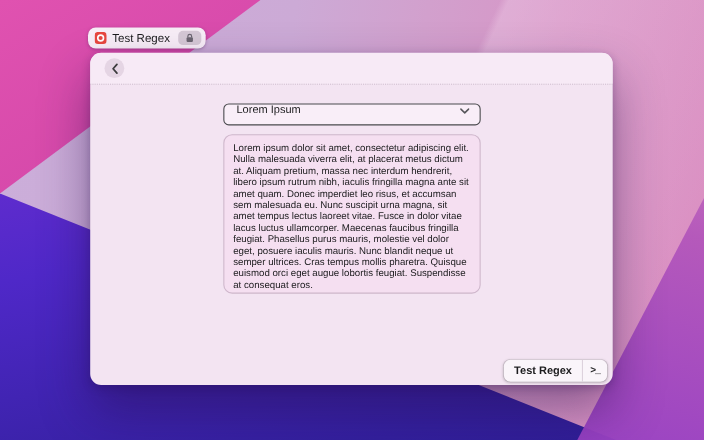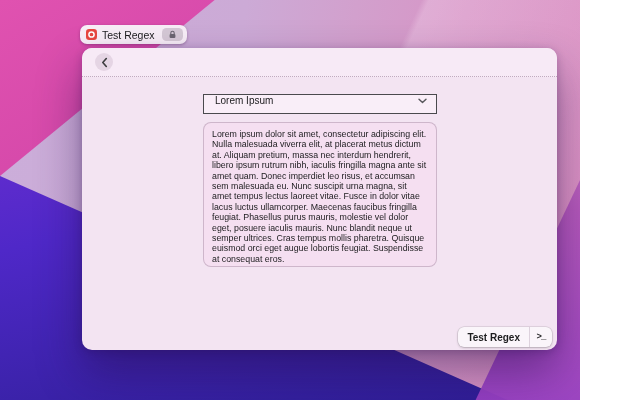--- a/index.html
+++ b/index.html
@@ -2,21 +2,21 @@
 <html><head>
 <meta charset="utf-8">
 <style>
   html, body {
     margin: 0; padding: 0;
     width: 640px; height: 400px;
     overflow: hidden;
     font-family: "Liberation Sans", sans-serif;
     -webkit-font-smoothing: antialiased;
   }
-  .stage { position: relative; width: 580px; height: 400px; overflow: hidden; }
+  .stage { position: relative; width: 640px; height: 400px; overflow: hidden; }
 
   
   .wallpaper, .wallpaper > div { position: absolute; inset: 0; }
   .wp-base {
     background: linear-gradient(100deg, #cbaeda 0%, #ccaad6 38%, #d2a0cd 55%, #d795c6 72%, #db8ec1 100%);
   }
   .wp-band {
     background: linear-gradient(115deg, rgba(255,255,255,0) 55%, rgba(255,235,250,0.25) 56%, rgba(255,235,250,0) 90%);
   }
   .wp-magenta {
@@ -65,21 +65,21 @@
     border: none; border-radius: 50%; background: #e5d5e4;
     display: flex; align-items: center; justify-content: center;
     padding: 0; cursor: pointer;
   }
 
   .content { position: absolute; inset: 28px 0 0 0; }
 
   .dropdown {
     position: absolute; left: 121px; top: 18px; width: 234px; height: 20px;
     box-sizing: border-box;
-    border: 1px solid #4a4a4e; border-radius: 0;
+    border: 1px solid #4a4a4e; border-radius: 5px;
     background: #f9eef8;
     display: flex; align-items: center; justify-content: space-between;
     padding: 0 9px 7px 11px;
     font-size: 10px; color: #1b1b1d;
     cursor: pointer;
   }
 
   .lorem-text {
     position: absolute; left: 121px; top: 46px; width: 234px; height: 145px;
     box-sizing: border-box;

